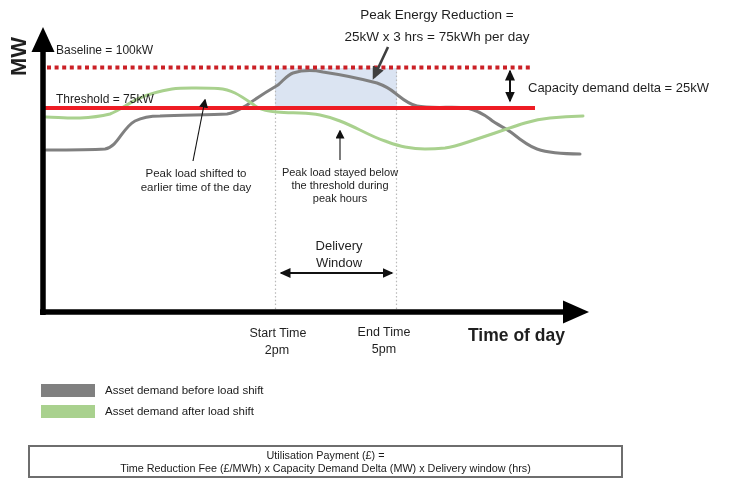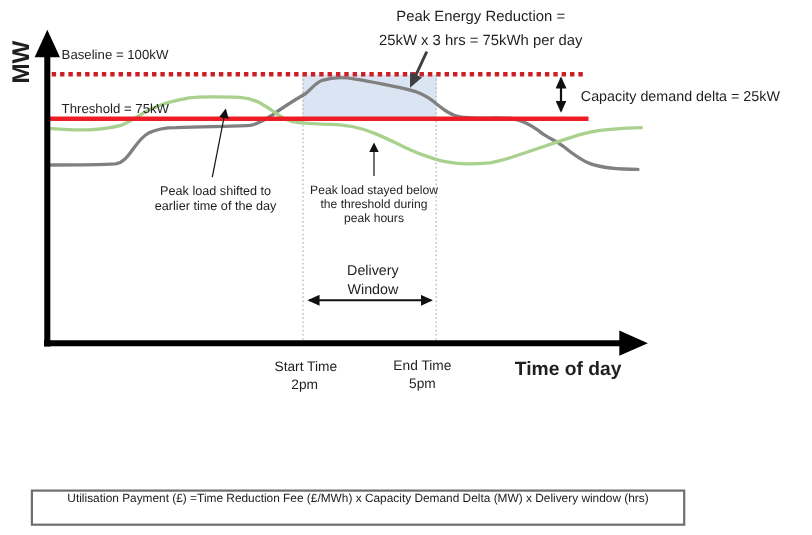--- a/index.html
+++ b/index.html
@@ -10,21 +10,21 @@
   svg text{font-family:"Liberation Sans", sans-serif;fill:#1f1f1f;}
   .legend{position:absolute;left:41px;top:384px;}
   .legend-row{display:flex;align-items:center;margin-bottom:8px;}
   .legend-row.second{margin-top:0;}
   .swatch{width:54px;height:13px;margin-right:10px;flex:0 0 auto;}
   .swatch-before{background:#808080;}
   .swatch-after{background:#a9d18e;}
   .legend-label{font-size:11.5px;line-height:13px;white-space:nowrap;}
   .formula-box{
     position:absolute;left:28px;top:445px;width:591px;height:29px;
-    border:2px solid #6e6e6e;display:flex;flex-direction:row;justify-content:center;
+    border:2px solid #6e6e6e;display:flex;flex-direction:column;justify-content:center;
     text-align:center;font-size:10.8px;line-height:12.5px;background:#fff;
   }
 </style>
 </head>
 <body>
 
 <div id="stage">
 
   <svg width="738" height="378" viewBox="0 0 738 378">
     <defs>
@@ -120,20 +120,30 @@
     <text x="339" y="267" font-size="13" text-anchor="middle">Window</text>
     <line x1="281" y1="273" x2="392" y2="273" stroke="#111" stroke-width="1.8" marker-start="url(#m-dbl)" marker-end="url(#m-dbl)"></line>
 
     <text x="278" y="337" font-size="12.5" text-anchor="middle">Start Time</text>
     <text x="277" y="354" font-size="12.5" text-anchor="middle" fill="#e8262b">2pm</text>
     <text x="384" y="336" font-size="12.5" text-anchor="middle">End Time</text>
     <text x="384" y="353" font-size="12.5" text-anchor="middle" fill="#e8262b">5pm</text>
   </svg>
 
   
+  <div class="legend">
+    <div class="legend-row">
+      <div class="swatch swatch-before"></div>
+      <div class="legend-label">Asset demand before load shift</div>
+    </div>
+    <div class="legend-row second">
+      <div class="swatch swatch-after"></div>
+      <div class="legend-label">Asset demand after load shift</div>
+    </div>
+  </div>
 
   
   <div class="formula-box">
     <div>Utilisation Payment (£) =</div>
     <div>Time Reduction Fee (£/MWh) x Capacity Demand Delta (MW) x Delivery window (hrs)</div>
   </div>
 
 </div>
 
 </body></html>

